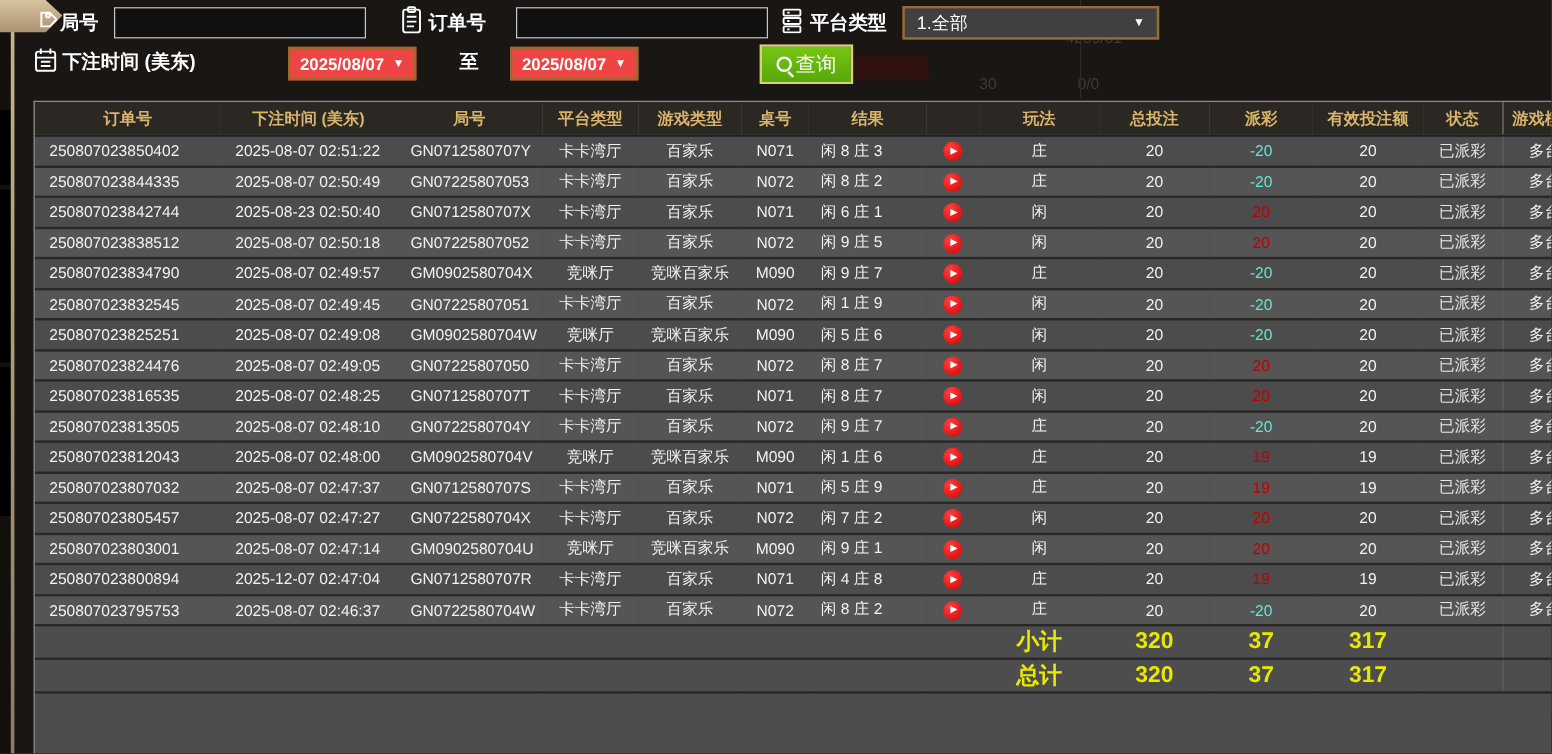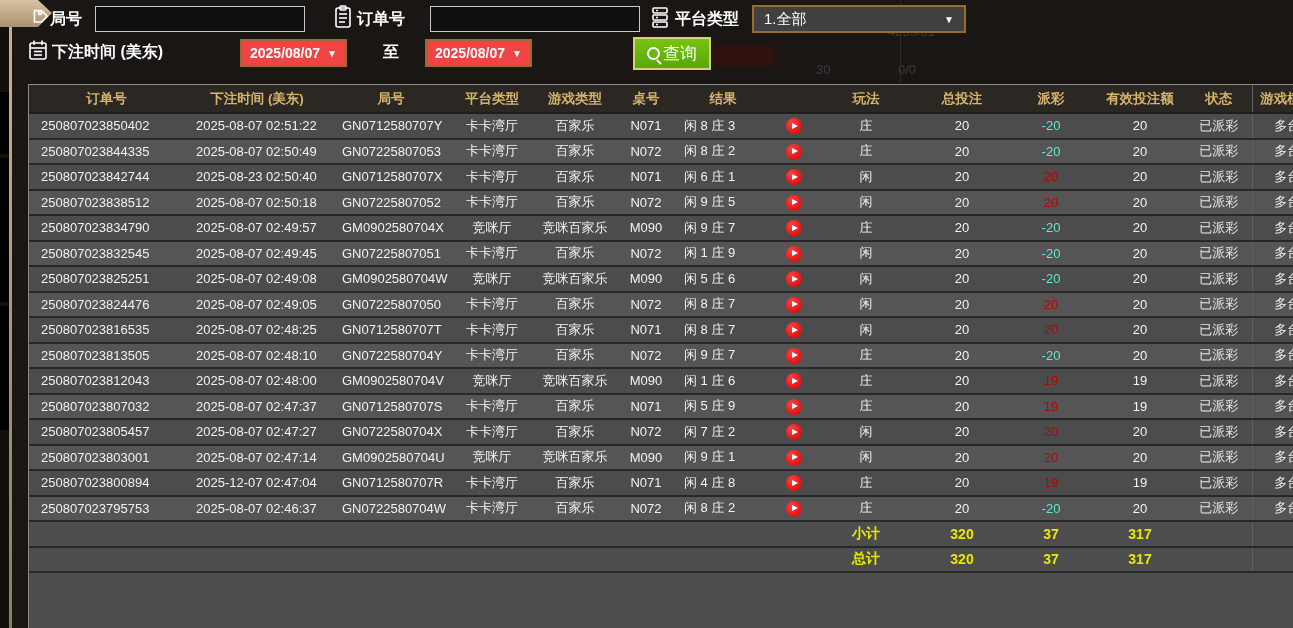--- a/index.html
+++ b/index.html
@@ -65,21 +65,21 @@
   tbody td { height:25.5px; font-size:13px; text-align:center; white-space:nowrap; overflow:hidden;
     border-bottom:2px solid #282828; color:#f2f2f2; }
   tbody tr:nth-child(odd) td { background:#4c4c4c; }
   tbody tr:nth-child(even) td { background:#555555; }
   td.al { text-align:left; padding-left:12px; }
   td.res { text-align:left; padding-left:10px; }
   td.mode, th.mode { border-left:1px solid #606060; }
   td.neg { color:#5eead4; }
   td.pos { color:#c00000; }
   td.status { color:#e5e5e5; }
-  .totals td { background:#4d4d4d !important; color:#e8e800; font-weight:bold; font-size:14px; }
+  .totals td { background:#4d4d4d !important; color:#e8e800; font-weight:bold; font-size:19px; }
   .filler td { background:#4d4d4d !important; height:20px; border-bottom:none; }
   .play-btn { display:inline-block; width:16px; height:16px; border-radius:50%;
     background:radial-gradient(circle at 35% 30%,#ff4040,#d40000); position:relative;
     vertical-align:middle; cursor:pointer; }
   .play-btn::after { content:""; position:absolute; left:6px; top:4.5px; width:0; height:0;
     border-left:6px solid #fff; border-top:3.5px solid transparent; border-bottom:3.5px solid transparent; }
 </style>
 </head>
 <body>
 

